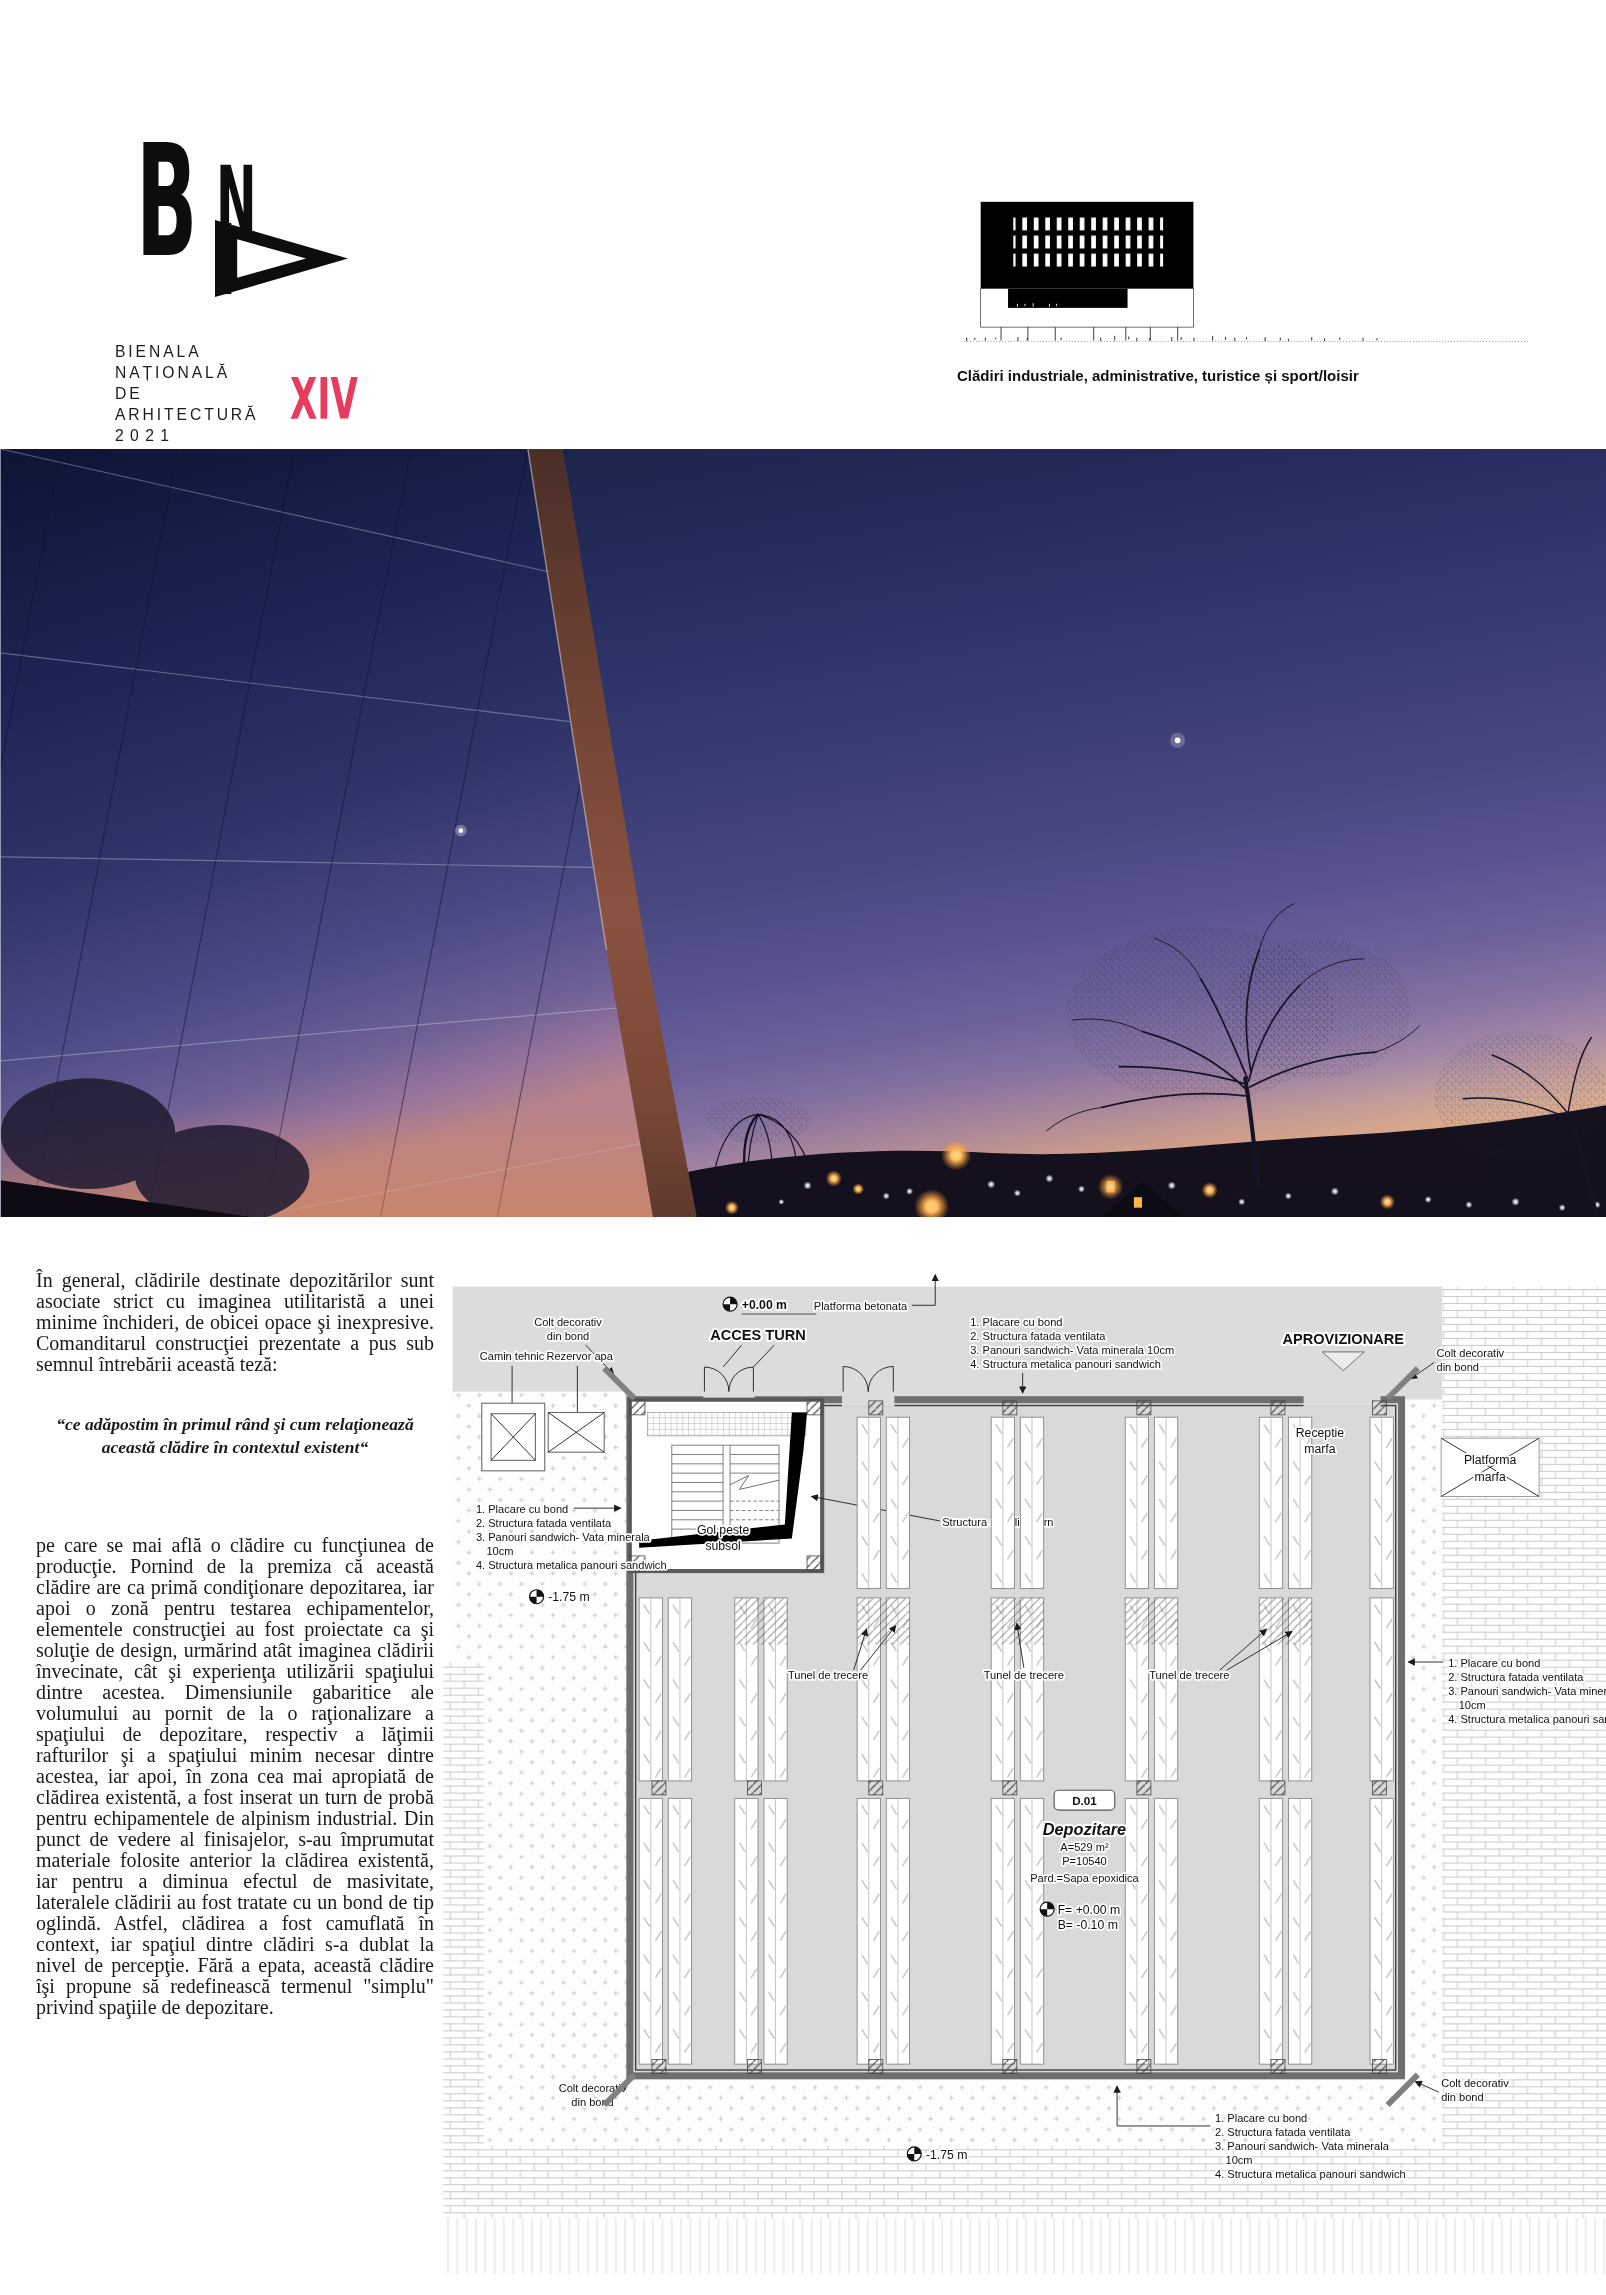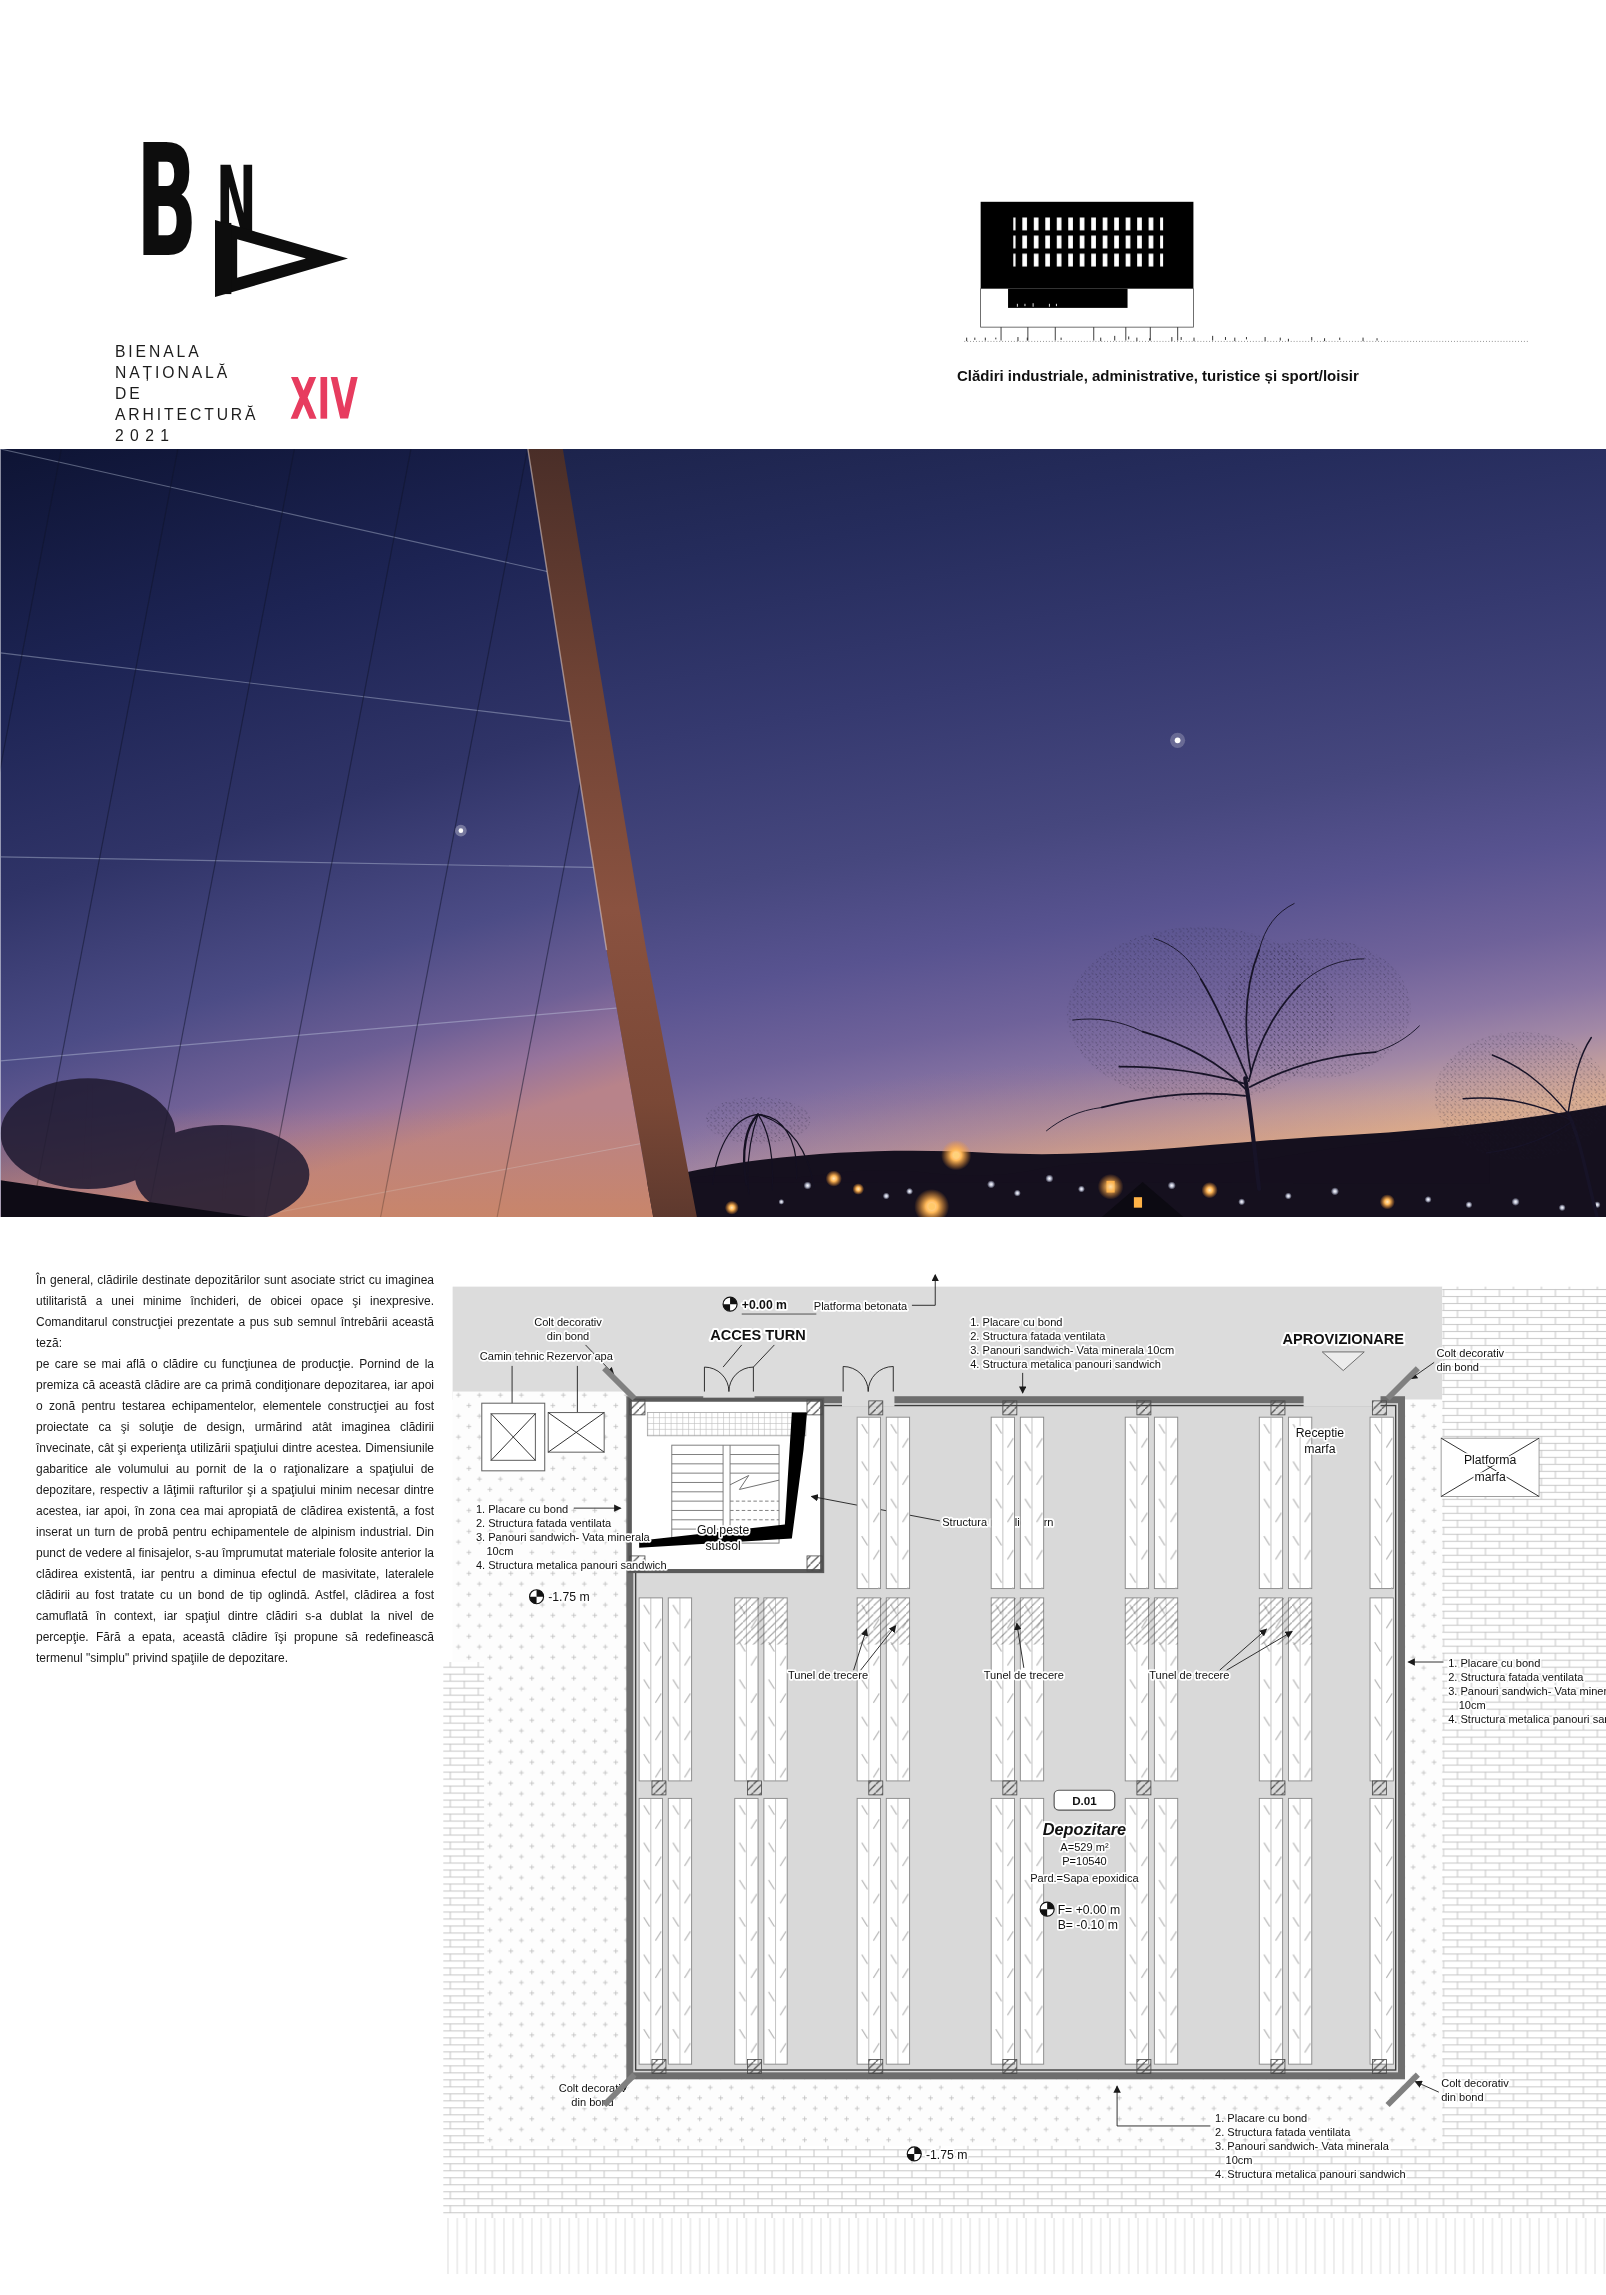--- a/index.html
+++ b/index.html
@@ -17,21 +17,21 @@
   .logo-ed{position:absolute;left:290px;top:366px;font-size:57px;font-weight:bold;
         transform:scaleX(.62);transform-origin:left top;font-family:"DejaVu Sans",sans-serif;}
   
   .pictogram{position:absolute;left:962px;top:197px;}
   .caption{position:absolute;left:957px;top:357px;width:630px;font-size:15px;font-weight:bold;
         color:#101010;white-space:nowrap;letter-spacing:0px;}
   
   .photo{position:absolute;left:0;top:449px;width:1607px;height:768px;}
   
   .article{position:absolute;left:36px;top:1270px;width:398px;color:#1a1a1a;}
-  .article p{margin:0;font-family:Liberation Sans, sans-serif;font-size:12px;line-height:21px;
+  .article p{margin:0;font-family:Liberation Serif, serif;font-size:20px;line-height:21px;
         text-align:justify;}
   .article blockquote{margin:38px 0 76px 0;padding:0 16.3px;font-family:"Liberation Serif",serif;
         font-weight:bold;font-style:italic;font-size:17.5px;line-height:23px;text-align:center;}
   
   .plan{position:absolute;left:443px;top:1254px;}
   .plan text{font-family:"Liberation Sans",sans-serif;fill:#111;}
   .lb{font-size:9.5px;paint-order:stroke;stroke:#fff;stroke-width:3px;stroke-linejoin:round;}
   .lm{font-size:10.5px;paint-order:stroke;stroke:#fff;stroke-width:3px;stroke-linejoin:round;}
   .LB{font-size:12.5px;font-weight:bold;paint-order:stroke;stroke:#fff;stroke-width:3.5px;stroke-linejoin:round;}
   .rm{font-size:14px;font-weight:bold;font-style:italic;paint-order:stroke;stroke:#fff;stroke-width:3.5px;}
@@ -228,20 +228,21 @@
 
     <polygon points="905,0 965,0 1108,860 1195,1318 1120,1318 1040,860" fill="url(#frameG)"></polygon>
     <path d="M905,0 L1040,860" stroke="rgba(230,210,200,.55)" stroke-width="2.5" fill="none"></path>
 
     <circle cx="2020" cy="500" r="5" fill="#ffffff"></circle>
     <circle cx="2020" cy="500" r="13" fill="rgba(255,255,255,.22)"></circle>
   </svg>
 
   <section class="article">
     <p>În general, clădirile destinate depozitărilor sunt asociate strict cu imaginea utilitaristă a unei minime închideri, de obicei opace şi inexpresive. Comanditarul construcţiei prezentate a pus sub semnul întrebării această teză:</p>
+    <blockquote>“ce adăpostim în primul rând şi cum relaţionează această clădire în  contextul existent“</blockquote>
     <p>pe care se mai află o clădire cu funcţiunea de producţie. Pornind de la premiza că această clădire are ca primă condiţionare depozitarea, iar apoi o zonă pentru testarea echipamentelor, elementele construcţiei au fost proiectate ca şi soluţie de design, urmărind atât imaginea clădirii învecinate, cât şi experienţa utilizării spaţiului dintre acestea. Dimensiunile gabaritice ale volumului au pornit de la o raţionalizare a spaţiului de depozitare, respectiv a lăţimii rafturilor şi a spaţiului minim necesar dintre acestea, iar apoi, în zona cea mai apropiată de clădirea existentă, a fost inserat un turn de probă pentru echipamentele de alpinism industrial. Din punct de vedere al finisajelor, s-au împrumutat materiale folosite anterior la clădirea existentă, iar pentru a diminua efectul de masivitate, lateralele clădirii au fost tratate cu un bond de tip oglindă. Astfel, clădirea a fost camuflată în context, iar spaţiul dintre clădiri s-a dublat la nivel de percepţie. Fără a epata, această clădire îşi propune să redefinească termenul "simplu" privind spaţiile de depozitare.</p>
   </section>
 
   <svg class="plan" width="1164" height="1020" viewBox="0 0 998 875">
     <defs>
       <pattern id="dots" width="18" height="18" patternUnits="userSpaceOnUse">
         <rect width="18" height="18" fill="#fdfdfd"></rect>
         <path d="M4,2v4 M2,4h4 M13,11v4 M11,13h4" stroke="#bdbdbd" stroke-width=".7"></path>
       </pattern>
       <pattern id="brick" width="24" height="12" patternUnits="userSpaceOnUse">

